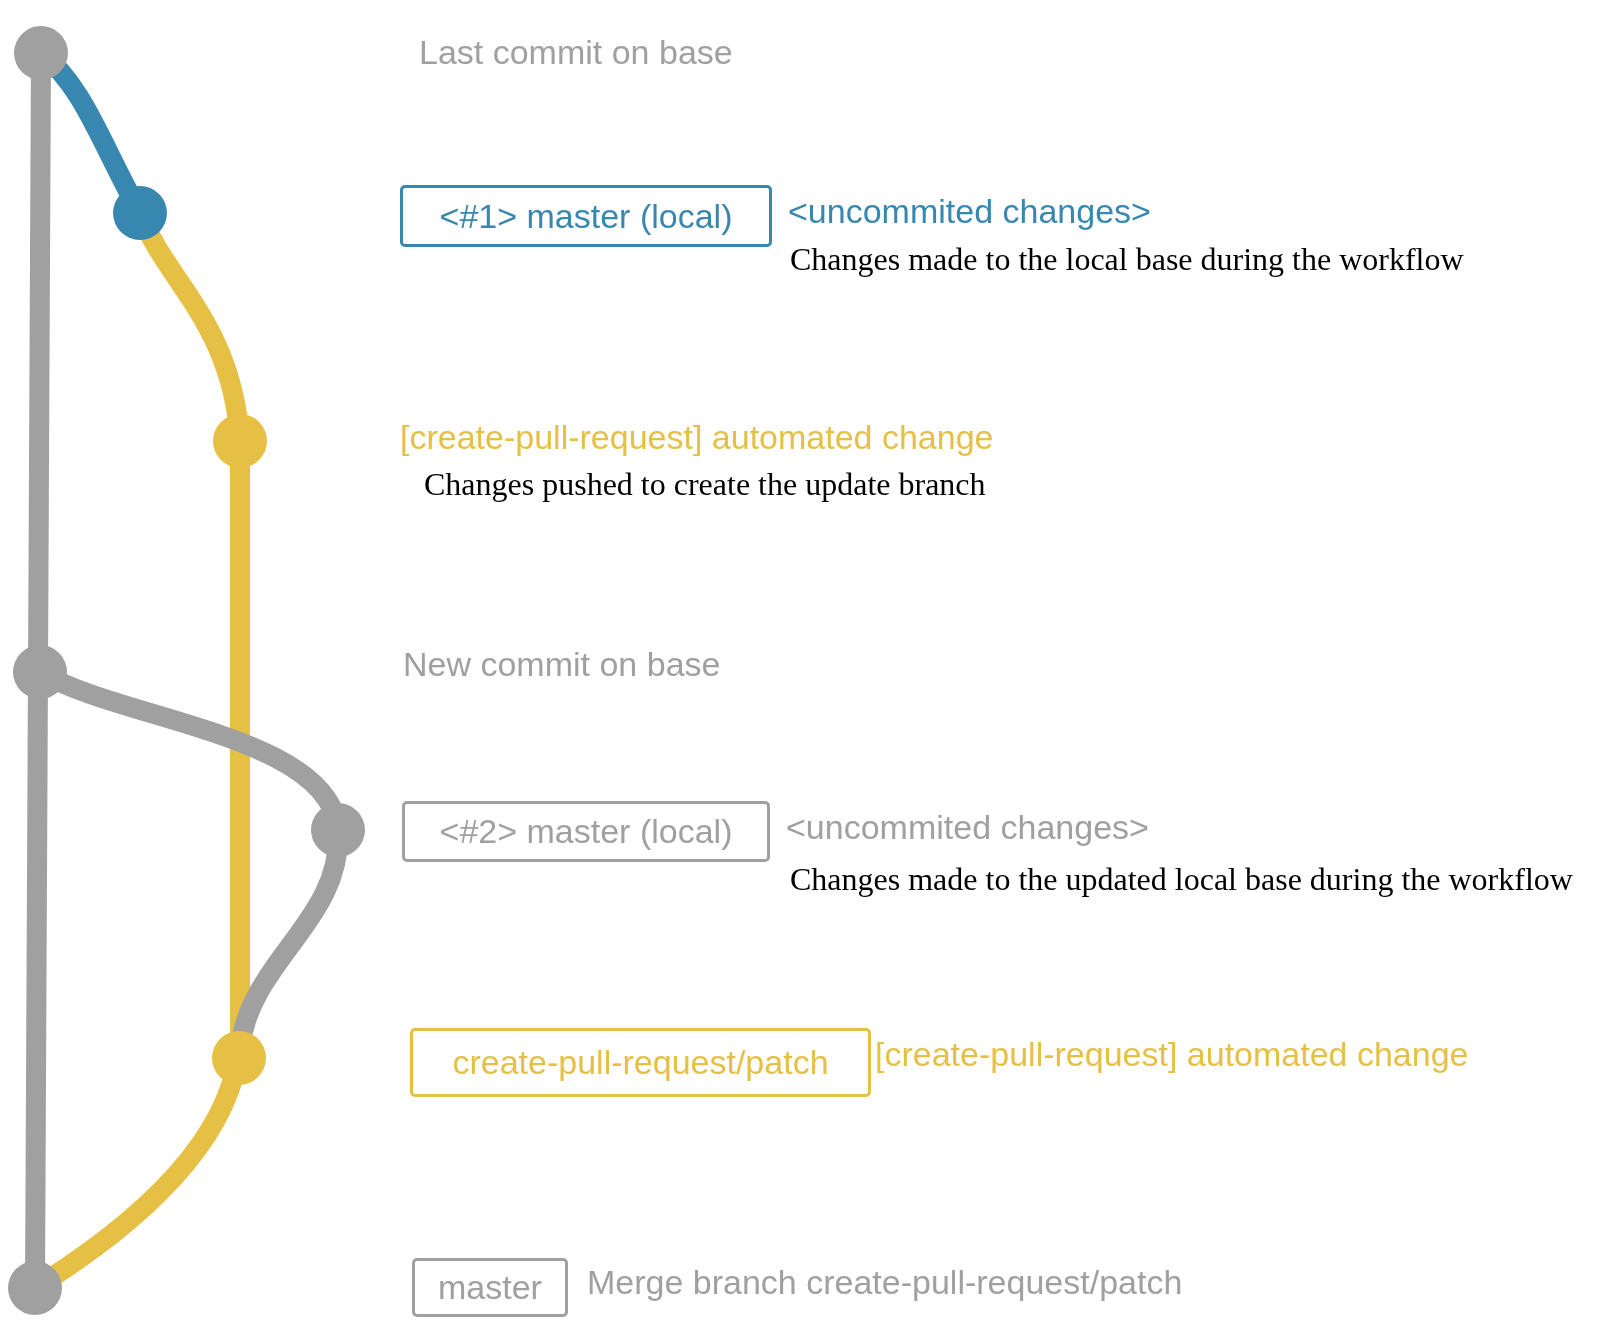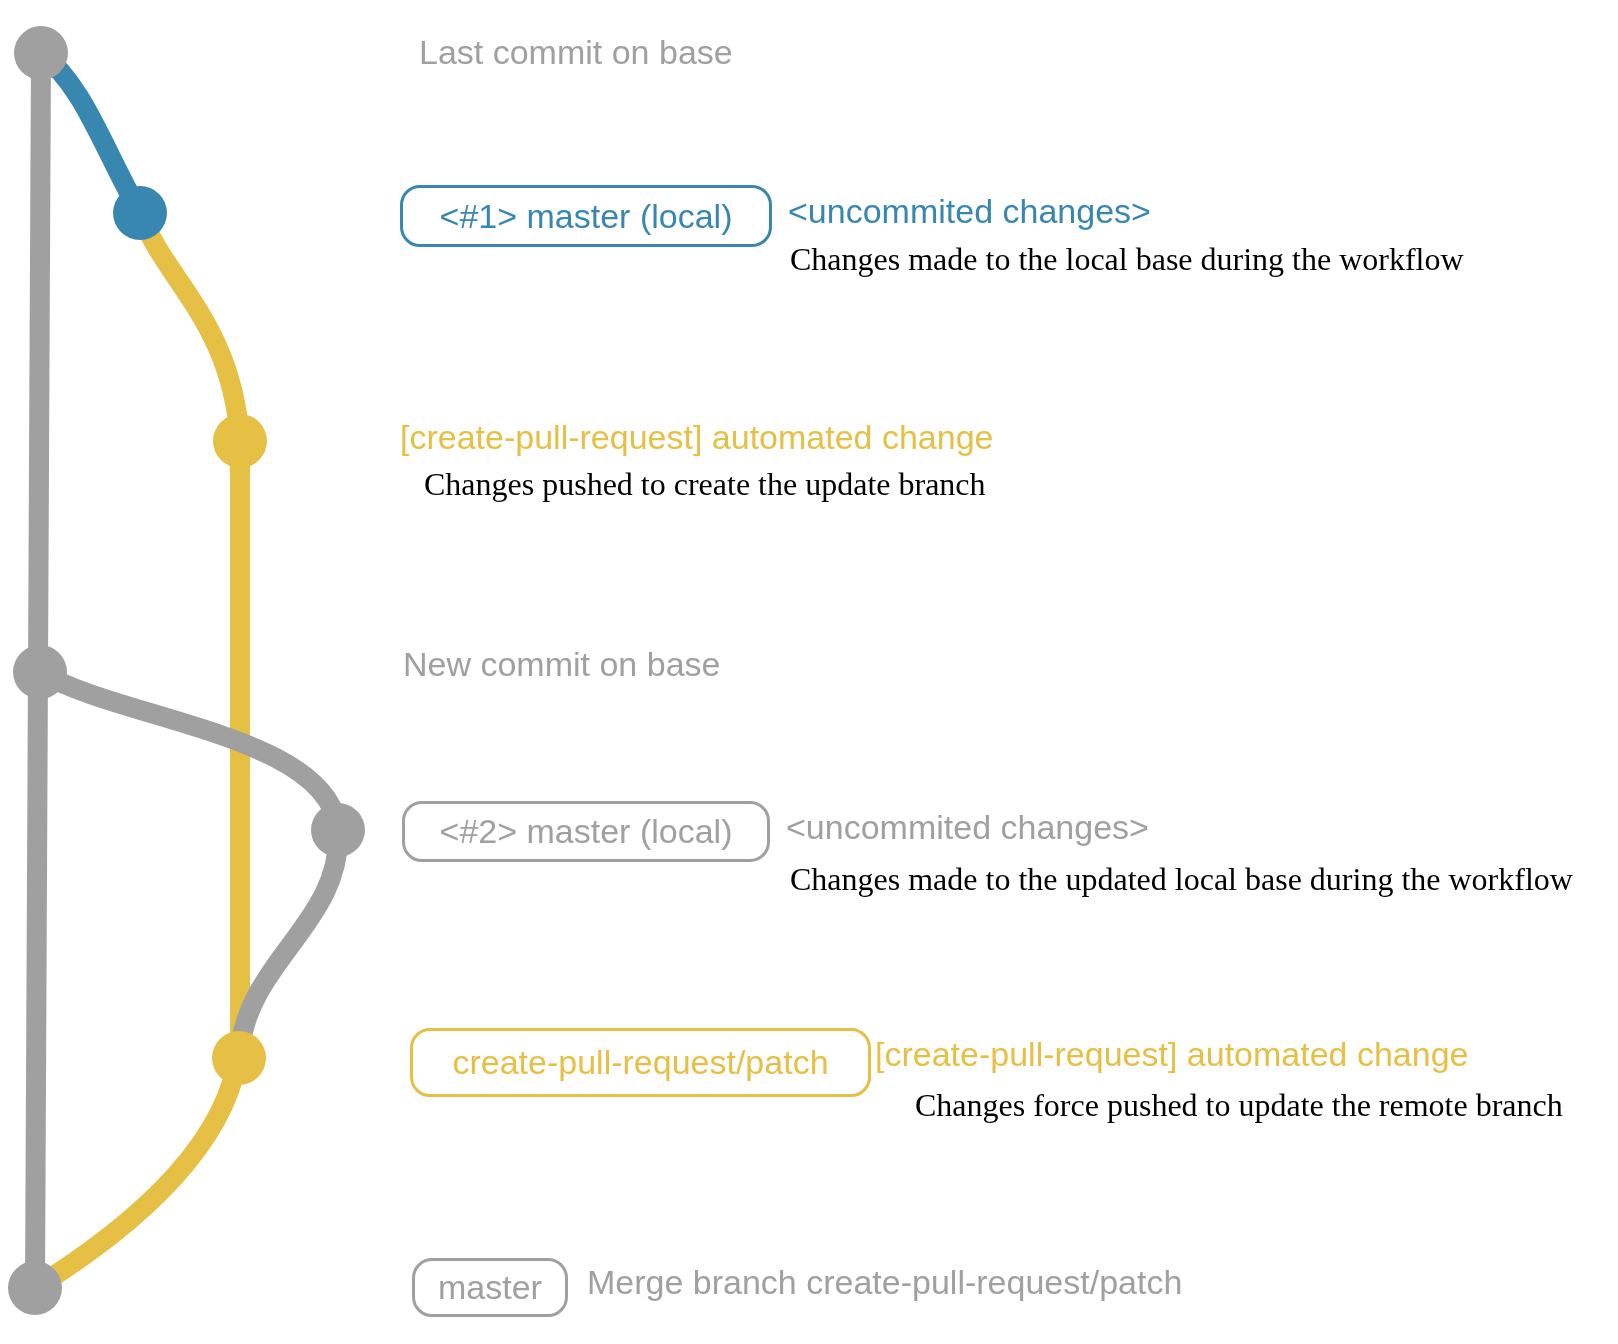--- a/index.html
+++ b/index.html
@@ -37,21 +37,21 @@
     font-family: "Liberation Serif", serif;
     font-size: 32px;
     line-height: 1.1;
     color: var(--ink);
   }
 
   .badge {
     position: absolute;
     box-sizing: border-box;
     border: 3px solid;
-    border-radius: 20px;
+    border-radius: 5px;
     display: flex;
     align-items: center;
     justify-content: center;
     font-size: 34px;
     white-space: nowrap;
     font-family: "Liberation Sans", sans-serif;
     background: transparent;
   }
   .badge.blue   { border-color: var(--blue);   color: var(--blue); }
   .badge.gray   { border-color: var(--gray);   color: var(--gray); }
@@ -94,20 +94,19 @@
   <div class="badge gray" style="left:402px; top:801px; width:368px; height:61px;">
     <span>&lt;#2&gt; master (local)</span>
   </div>
   <div class="txt gray" style="left:786px; top:809px;">&lt;uncommited changes&gt;</div>
   <div class="serif" style="left:790px; top:862px;">Changes made to the updated local base during the workflow</div>
 
   <div class="badge yellow" style="left:410px; top:1028px; width:461px; height:69px;">
     <span>create-pull-request/patch</span>
   </div>
   <div class="txt yellow" style="left:875px; top:1036px;">[create-pull-request] automated change</div>
-  <div class="serif" style="left:915px; top:1088px;">Changes force pushed to update the remote branch</div>
 
   <div class="badge gray" style="left:412px; top:1258px; width:156px; height:59px;">
     <span>master</span>
   </div>
   <div class="txt gray" style="left:587px; top:1264px;">Merge branch create-pull-request/patch</div>
 
 </div>
 
 </body></html>

